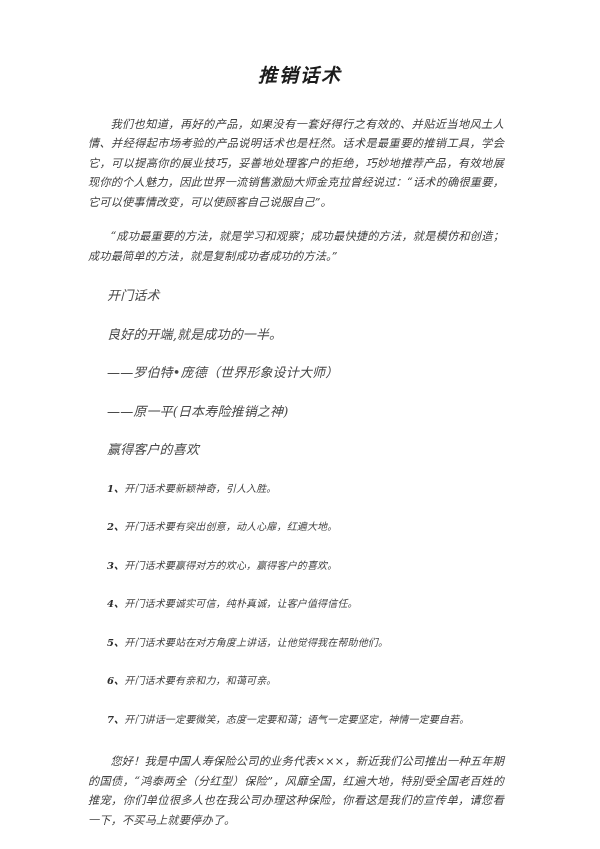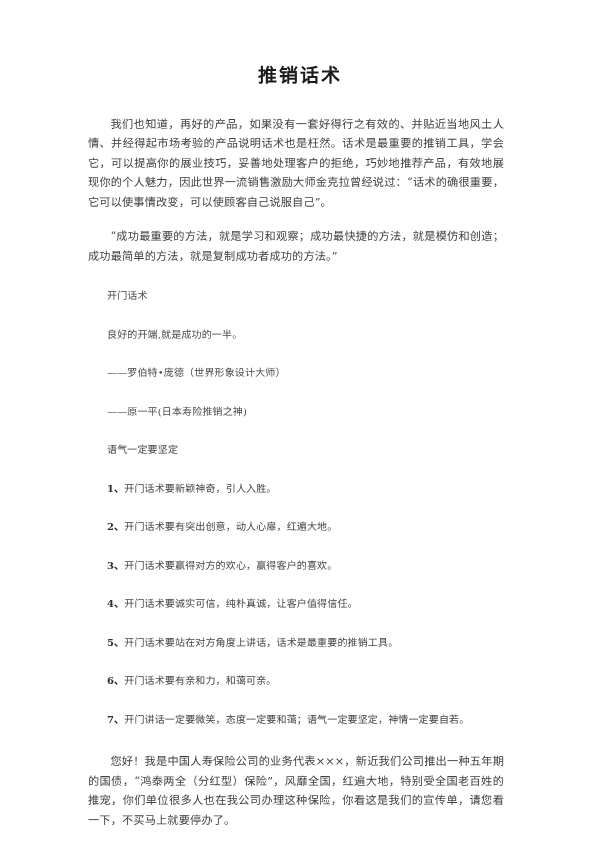--- a/index.html
+++ b/index.html
@@ -11,20 +11,21 @@
 
   .page {
     position: relative;
     width: 600px;
     height: 849px;
     background: #ffffff;
     overflow: hidden;
     box-sizing: border-box;
     font-family: "DejaVu Serif", "Liberation Serif", serif;
     color: #3c3c3c;
+    font-style: italic;
     -webkit-font-smoothing: antialiased;
   }
 
   .doc-body {
     position: absolute;
     left: 88px;
     top: 62px;
     width: 424px;
   }
 
@@ -47,21 +48,21 @@
     text-justify: inter-ideograph;
     margin: 0 8px 11px 0;
     letter-spacing: 0.15px;
   }
 
   .para.indent {
     text-indent: 2em;
   }
 
   .line {
-    font-size: 10px;
+    font-size: 13px;
     line-height: 19.5px;
     color: #4a4a4a;
     margin: 0 0 19px 0;
     padding-left: 19px;
     letter-spacing: 0.15px;
     white-space: nowrap;
   }
 
   .line.heading-line {
     color: #494949;
@@ -103,40 +104,40 @@
 
     <p class="line heading-line">开门话术</p>
 
 
     <p class="line">良好的开端,就是成功的一半。</p>
 
     <p class="line">——罗伯特•庞德（世界形象设计大师）</p>
 
     <p class="line">——原一平(日本寿险推销之神)</p>
 
-    <p class="line heading-line">语气一定要坚定</p>
+    <p class="line heading-line">赢得客户的喜欢</p>
 
     <p class="list-item">
       <span class="num">1、</span><span>开门话术要新颖神奇，引人入胜。</span>
     </p>
 
     <p class="list-item">
       <span class="num">2、</span><span>开门话术要有突出创意，动人心扉，红遍大地。</span>
     </p>
 
     <p class="list-item">
       <span class="num">3、</span><span>开门话术要赢得对方的欢心，赢得客户的喜欢。</span>
     </p>
 
     <p class="list-item">
       <span class="num">4、</span><span>开门话术要诚实可信，纯朴真诚，让客户值得信任。</span>
     </p>
 
     <p class="list-item">
-      <span class="num">5、</span><span>开门话术要站在对方角度上讲话，话术是最重要的推销工具。</span>
+      <span class="num">5、</span><span>开门话术要站在对方角度上讲话，让他觉得我在帮助他们。</span>
     </p>
 
     <p class="list-item">
       <span class="num">6、</span><span>开门话术要有亲和力，和蔼可亲。</span>
     </p>
 
     <p class="list-item">
       <span class="num">7、</span><span>开门讲话一定要微笑，态度一定要和蔼；语气一定要坚定，神情一定要自若。</span>
     </p>
 

